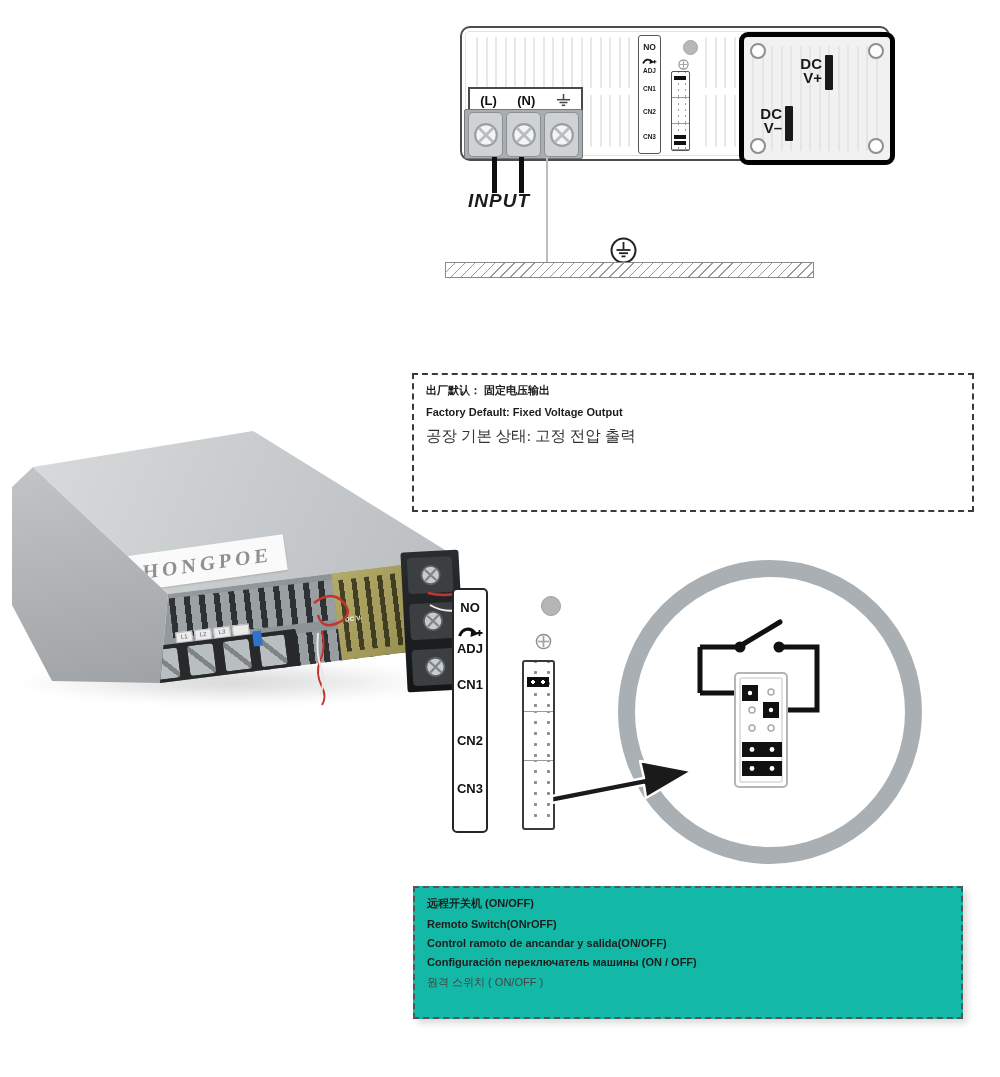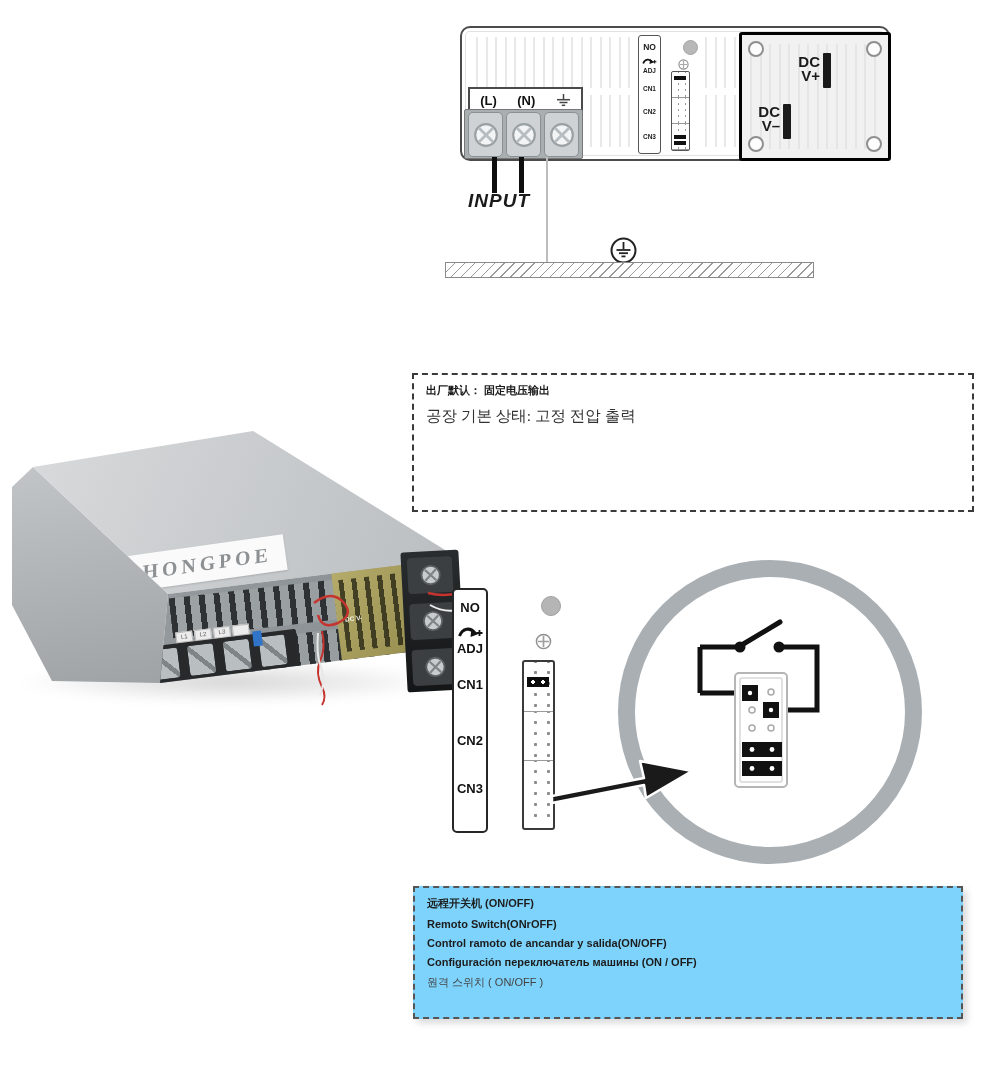--- a/index.html
+++ b/index.html
@@ -29,21 +29,21 @@
   .conn .sec{height:25px;border-bottom:1px solid #999;
         background-image:radial-gradient(#9a9a9a 0.9px,transparent 1.1px);
         background-size:7px 6px;background-position:3px 3px;}
   .conn .sec:last-child{border-bottom:none;height:26px;}
   .conn .jmp{position:absolute;background:#111;left:2px;width:12px;height:4px;}
   .jmp-t{top:4px;} .jmp-b1{top:63px;} .jmp-b2{top:69px;}
   .btn-circle{position:absolute;left:221px;top:12px;width:13px;height:13px;border-radius:50%;
         background:#b8b8b8;border:1px solid #a5a5a5;}
   .screw-sm{position:absolute;left:216px;top:31px;}
   .dc-panel{position:absolute;left:277px;top:4px;width:146px;height:123px;background:#f1f1f1;
-        border:3px solid #000000;border-radius:3px;}
+        border:5px solid #000000;border-radius:9px;}
   .dc-panel .dvents{position:absolute;left:8px;top:6px;right:8px;bottom:6px;
         background:repeating-linear-gradient(90deg,rgba(0,0,0,0.05) 0 2px,transparent 2px 10px,rgba(0,0,0,0.05) 10px 12px,transparent 12px 19px);
         background-clip:content-box;padding:3px 0;}
   .pscrew{position:absolute;width:12px;height:12px;border-radius:50%;background:#fdfdfd;border:2px solid #8f8f8f;}
   .ps-tl{left:6px;top:6px;} .ps-tr{right:6px;top:6px;} .ps-bl{left:6px;bottom:6px;} .ps-br{right:6px;bottom:6px;}
   .dc-group{position:absolute;font-weight:bold;font-size:15px;line-height:14px;text-align:right;color:#1a1a1a;}
   .dc-plus{left:36px;top:20px;width:42px;}
   .dc-minus{left:-4px;top:70px;width:42px;}
   .dc-bar{position:absolute;width:8px;height:35px;background:#1a1a1a;border-radius:1px;}
   .bar-plus{left:81px;top:18px;}
@@ -64,21 +64,21 @@
   .earth{position:absolute;left:610px;top:237px;}
   .gnd-bar{position:absolute;left:445px;top:262px;width:367px;height:14px;border:1px solid #8a8a8a;
         background:repeating-linear-gradient(135deg,#fff 0 6px,#9a9a9a 6px 7px);}
 
   
   .notice{position:absolute;padding:8px 12px;border:2px dashed #3a3a3a;background:#fff;}
   .notice .ln{white-space:nowrap;font-weight:bold;font-size:11px;margin-bottom:8px;color:#1c1c1c;}
   .notice1{left:412px;top:373px;width:534px;height:119px;}
   .notice1 .ln-ru{font-size:13.6px;letter-spacing:-0.2px;}
   .notice1 .ln-ko{font-family:"Liberation Serif","DejaVu Serif",serif;font-weight:normal;font-size:15.5px;color:#333;}
-  .notice2{left:413px;top:886px;width:522px;height:113px;background:#7dd3fc;
+  .notice2{left:413px;top:886px;width:522px;height:113px;background:#14b8a6;
         box-shadow:4px 4px 7px rgba(0,0,0,0.15);border-color:#555;}
   .notice2 .ln{margin-bottom:7px;}
   .notice2 .ln-ko{font-weight:normal;color:#444;}
 
   
   .photo{position:absolute;left:0;top:425px;width:470px;height:290px;}
   .ph-shadow{position:absolute;left:15px;top:235px;width:430px;height:44px;
         background:radial-gradient(ellipse at center,rgba(0,0,0,0.16),rgba(0,0,0,0) 70%);filter:blur(4px);}
   .ph-top{position:absolute;left:0;top:0;width:470px;height:290px;
         clip-path:polygon(33px 42px,253px 6px,458px 133px,168px 169px);
@@ -248,20 +248,21 @@
       <path d="M13.5,5 V12" stroke="#222" stroke-width="1.8"></path>
       <path d="M6.5,13 H20.5" stroke="#222" stroke-width="1.8"></path>
       <path d="M9,16.2 H18" stroke="#222" stroke-width="1.8"></path>
       <path d="M11.5,19.4 H15.5" stroke="#222" stroke-width="1.8"></path>
     </svg>
     <div class="gnd-bar"></div>
   </section>
 
   <section class="notice notice1">
     <div class="ln ln-zh">出厂默认： 固定电压输出</div>
+    <div class="ln ln-en">Factory Default: Fixed Voltage Output</div>
     <div class="ln ln-ko">공장 기본 상태: 고정 전압 출력</div>
   </section>
 
   <section class="photo">
     <div class="ph-shadow"></div>
     <div class="ph-left"></div>
     <div class="ph-top">
       <div class="ph-label">
         <span>HONGPOE</span>
       </div>

